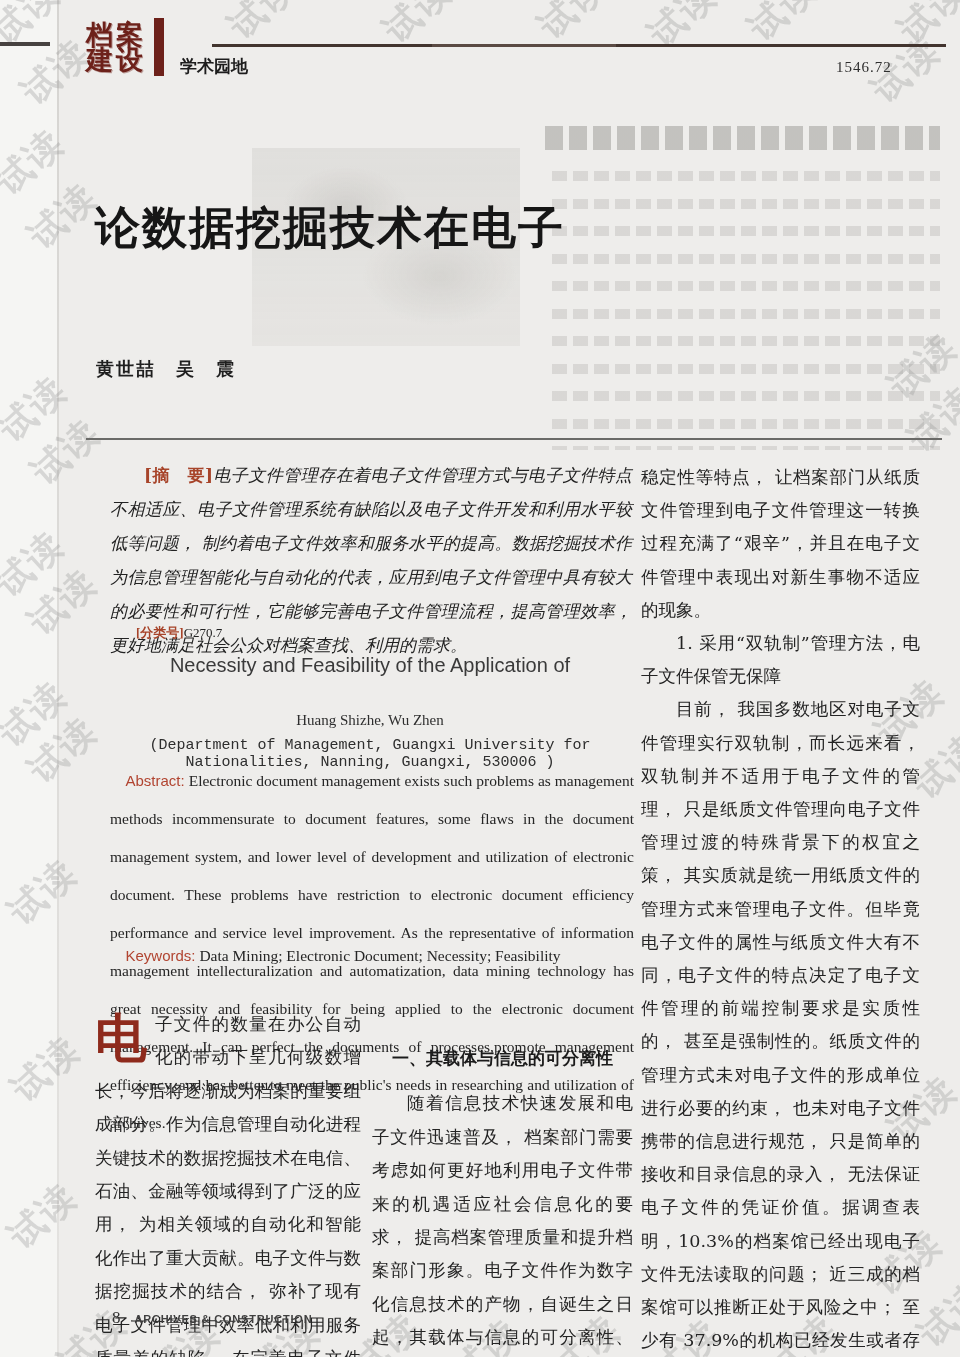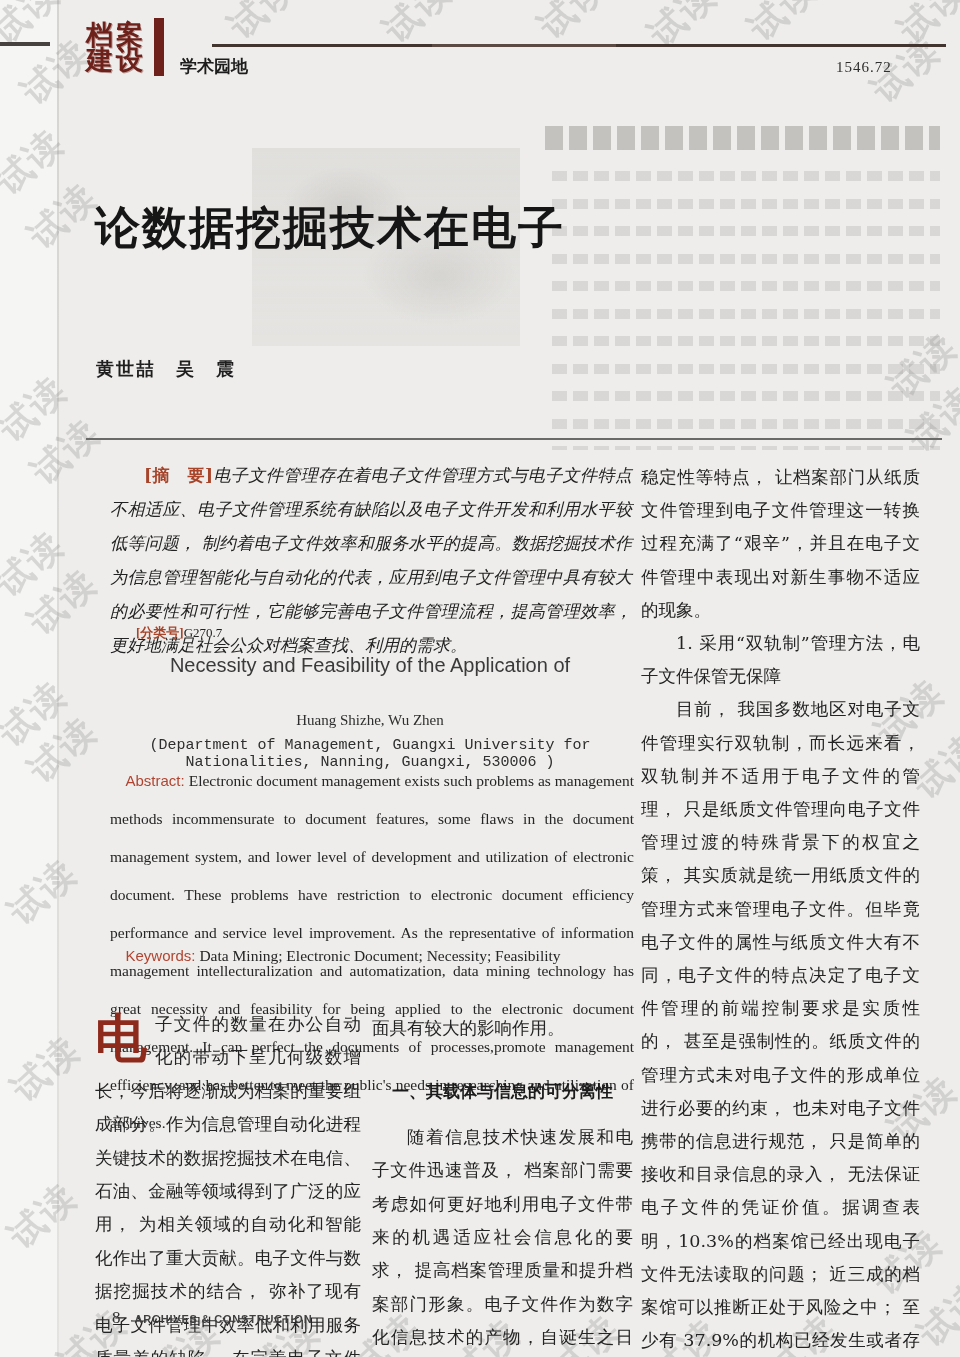--- a/index.html
+++ b/index.html
@@ -212,21 +212,20 @@
   <div class="en-authors">Huang Shizhe, Wu Zhen</div>
   <div class="en-affil">(Department of Management, Guangxi University for Nationalities, Nanning, Guangxi, 530006 )</div>
   <p class="abs-en"><span class="en-label">Abstract:</span><span> Electronic document management exists such problems as management methods incommensurate to document features, some flaws in the document management system, and lower level of development and utilization of electronic document.  These problems have restriction to electronic document efficiency performance and service level improvement. As the representative of information management intellecturalization and automatization,  data mining technology has great necessity and feasibility for being applied to the electronic document management.  It can perfect the documents of processes,promote management efficiency,  and has better to meet the public's needs in researching and utilization of archives.</span></p>
   <p class="kw-en"><span class="en-label">Keywords:</span><span> Data Mining; Electronic Document; Necessity; Feasibility</span></p>
 
   <div class="col col1">
     <p><span class="dropcap">电</span><span>子文件的数量在办公自动化的带动下呈几何级数增长，今后将逐渐成为档案的重要组成部分。作为信息管理自动化进程关键技术的数据挖掘技术在电信、石油、金融等领域得到了广泛的应用， 为相关领域的自动化和智能化作出了重大贡献。电子文件与数据挖掘技术的结合， 弥补了现有电子文件管理中效率低和利用服务质量差的缺陷， 在完善电子文件管理流程、提高管理效率方</span></p>
   </div>
 
   <div class="col col2">
-    <p>面具有较大的影响作用。</p>
     <p class="col-heading">一、其载体与信息的可分离性</p>
     <p class="indent">随着信息技术快速发展和电子文件迅速普及， 档案部门需要考虑如何更好地利用电子文件带来的机遇适应社会信息化的要求， 提高档案管理质量和提升档案部门形象。电子文件作为数字化信息技术的产物，自诞生之日起，其载体与信息的可分离性、系统依赖性、载体的不</p>
   </div>
 
   <div class="col col3">
     <p>稳定性等特点， 让档案部门从纸质文件管理到电子文件管理这一转换过程充满了“艰辛”，并且在电子文件管理中表现出对新生事物不适应的现象。</p>
     <p class="indent">1. 采用“双轨制”管理方法，电子文件保管无保障</p>
     <p class="indent"><span>目前， 我国多数地区对电子文件管理实行双轨制，而长远来看，双轨制并不适用于电子文件的管理， 只是纸质文件管理向电子文件管理过渡的特殊背景下的权宜之策， 其实质就是统一用纸质文件的管理方式来管理电子文件。但毕竟电子文件的属性与纸质文件大有不同，电子文件的特点决定了电子文件管理的前端控制要求是实质性的， 甚至是强制性的。纸质文件的管理方式未对电子文件的形成单位进行必要的约束， 也未对电子文件携带的信息进行规范， 只是简单的接收和目录信息的录入， 无法保证电子文件的凭证价值。据调查表明，10.3%的档案馆已经出现电子文件无法读取的问题； 近三成的档案馆可以推断正处于风险之中； 至少有 37.9%的机构已经发生或者存在影响电子文件长期可读性的风险。</span></p>
 
   </div>

